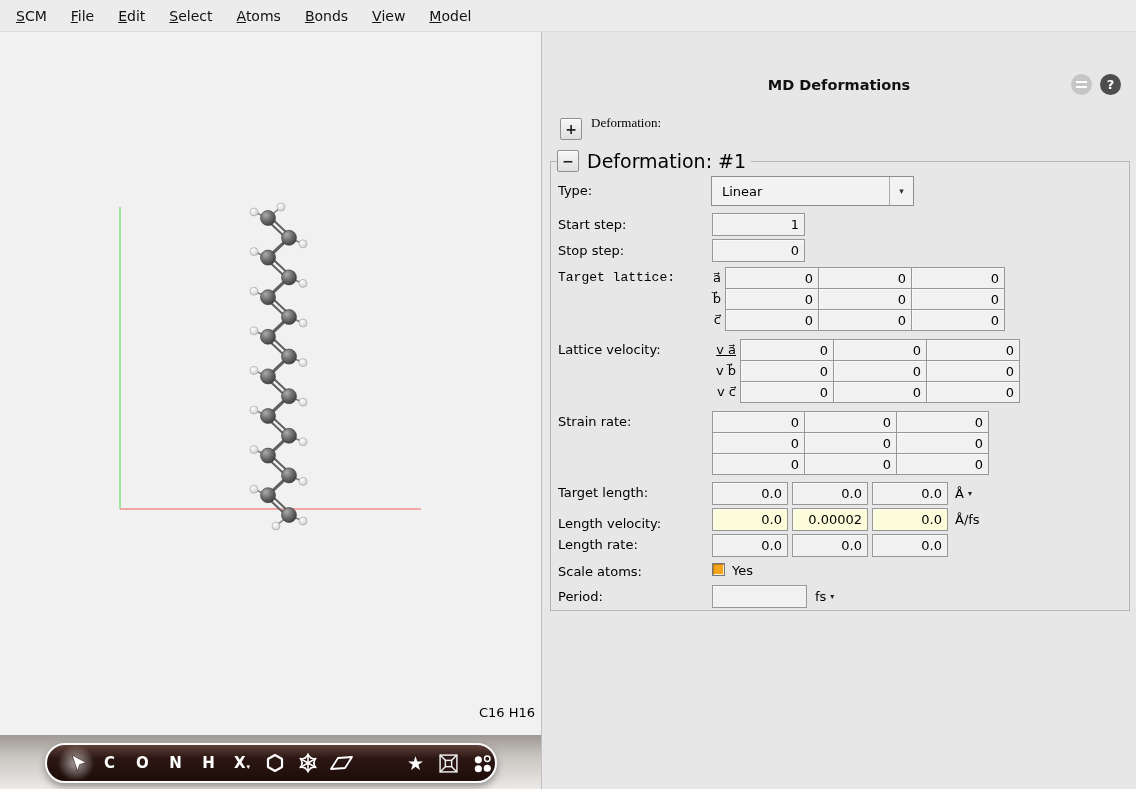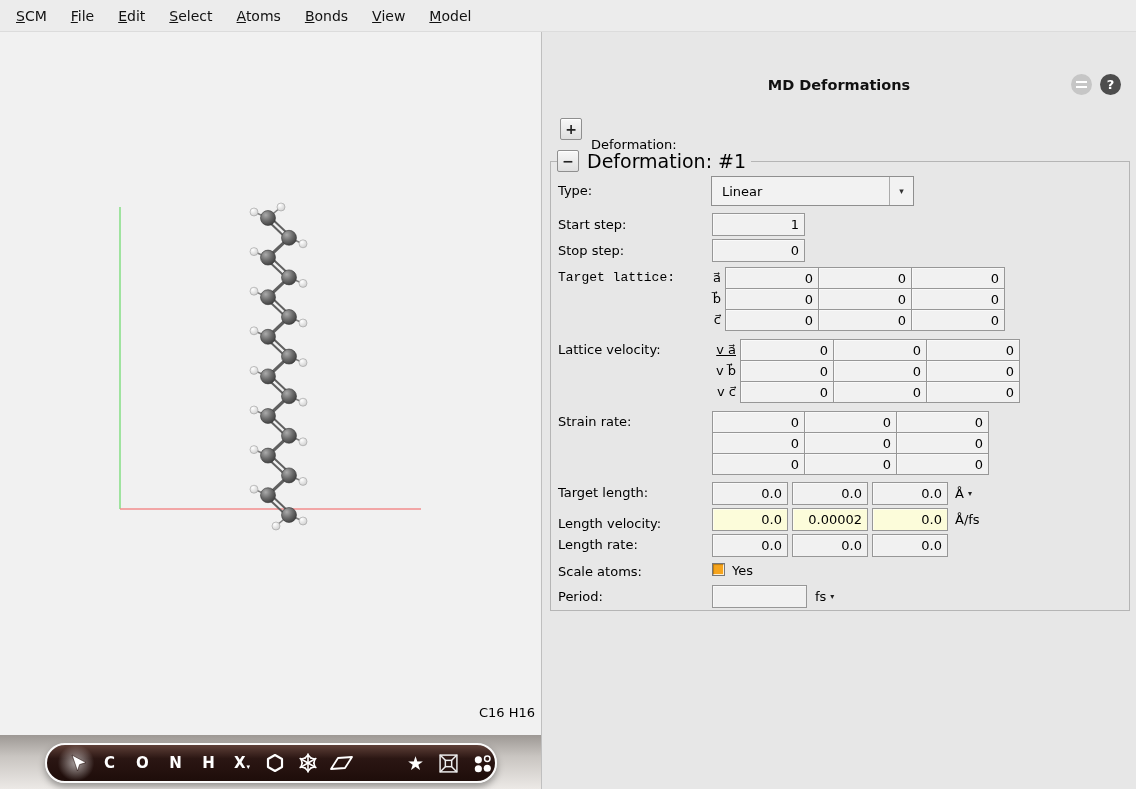--- a/index.html
+++ b/index.html
@@ -273,21 +273,21 @@
 
 
     <div class="panel-title">MD Deformations</div>
     <div class="circle-btn menu-circle">
         <i></i>
         <i></i>
       </div>
     <div class="circle-btn help-circle">?</div>
 
     <div class="sq-btn" style="left:18px; top:86px;">+</div>
-    <div class="lbl" style="left:49px; top:102px;">Deformation:</div>
+    <div class="lbl" style="left:49px; top:80px;font-family:Liberation Serif, serif;">Deformation:</div>
 
     <div class="group">
       <div class="group-legend">
         <div class="sq-btn">−</div>
         <span>Deformation: #1</span>
       </div>
 
       <div class="lbl" style="left:7px; top:18px;text-align:right;">Type:</div>
       <div class="dropdown">
         <span>Linear</span>

